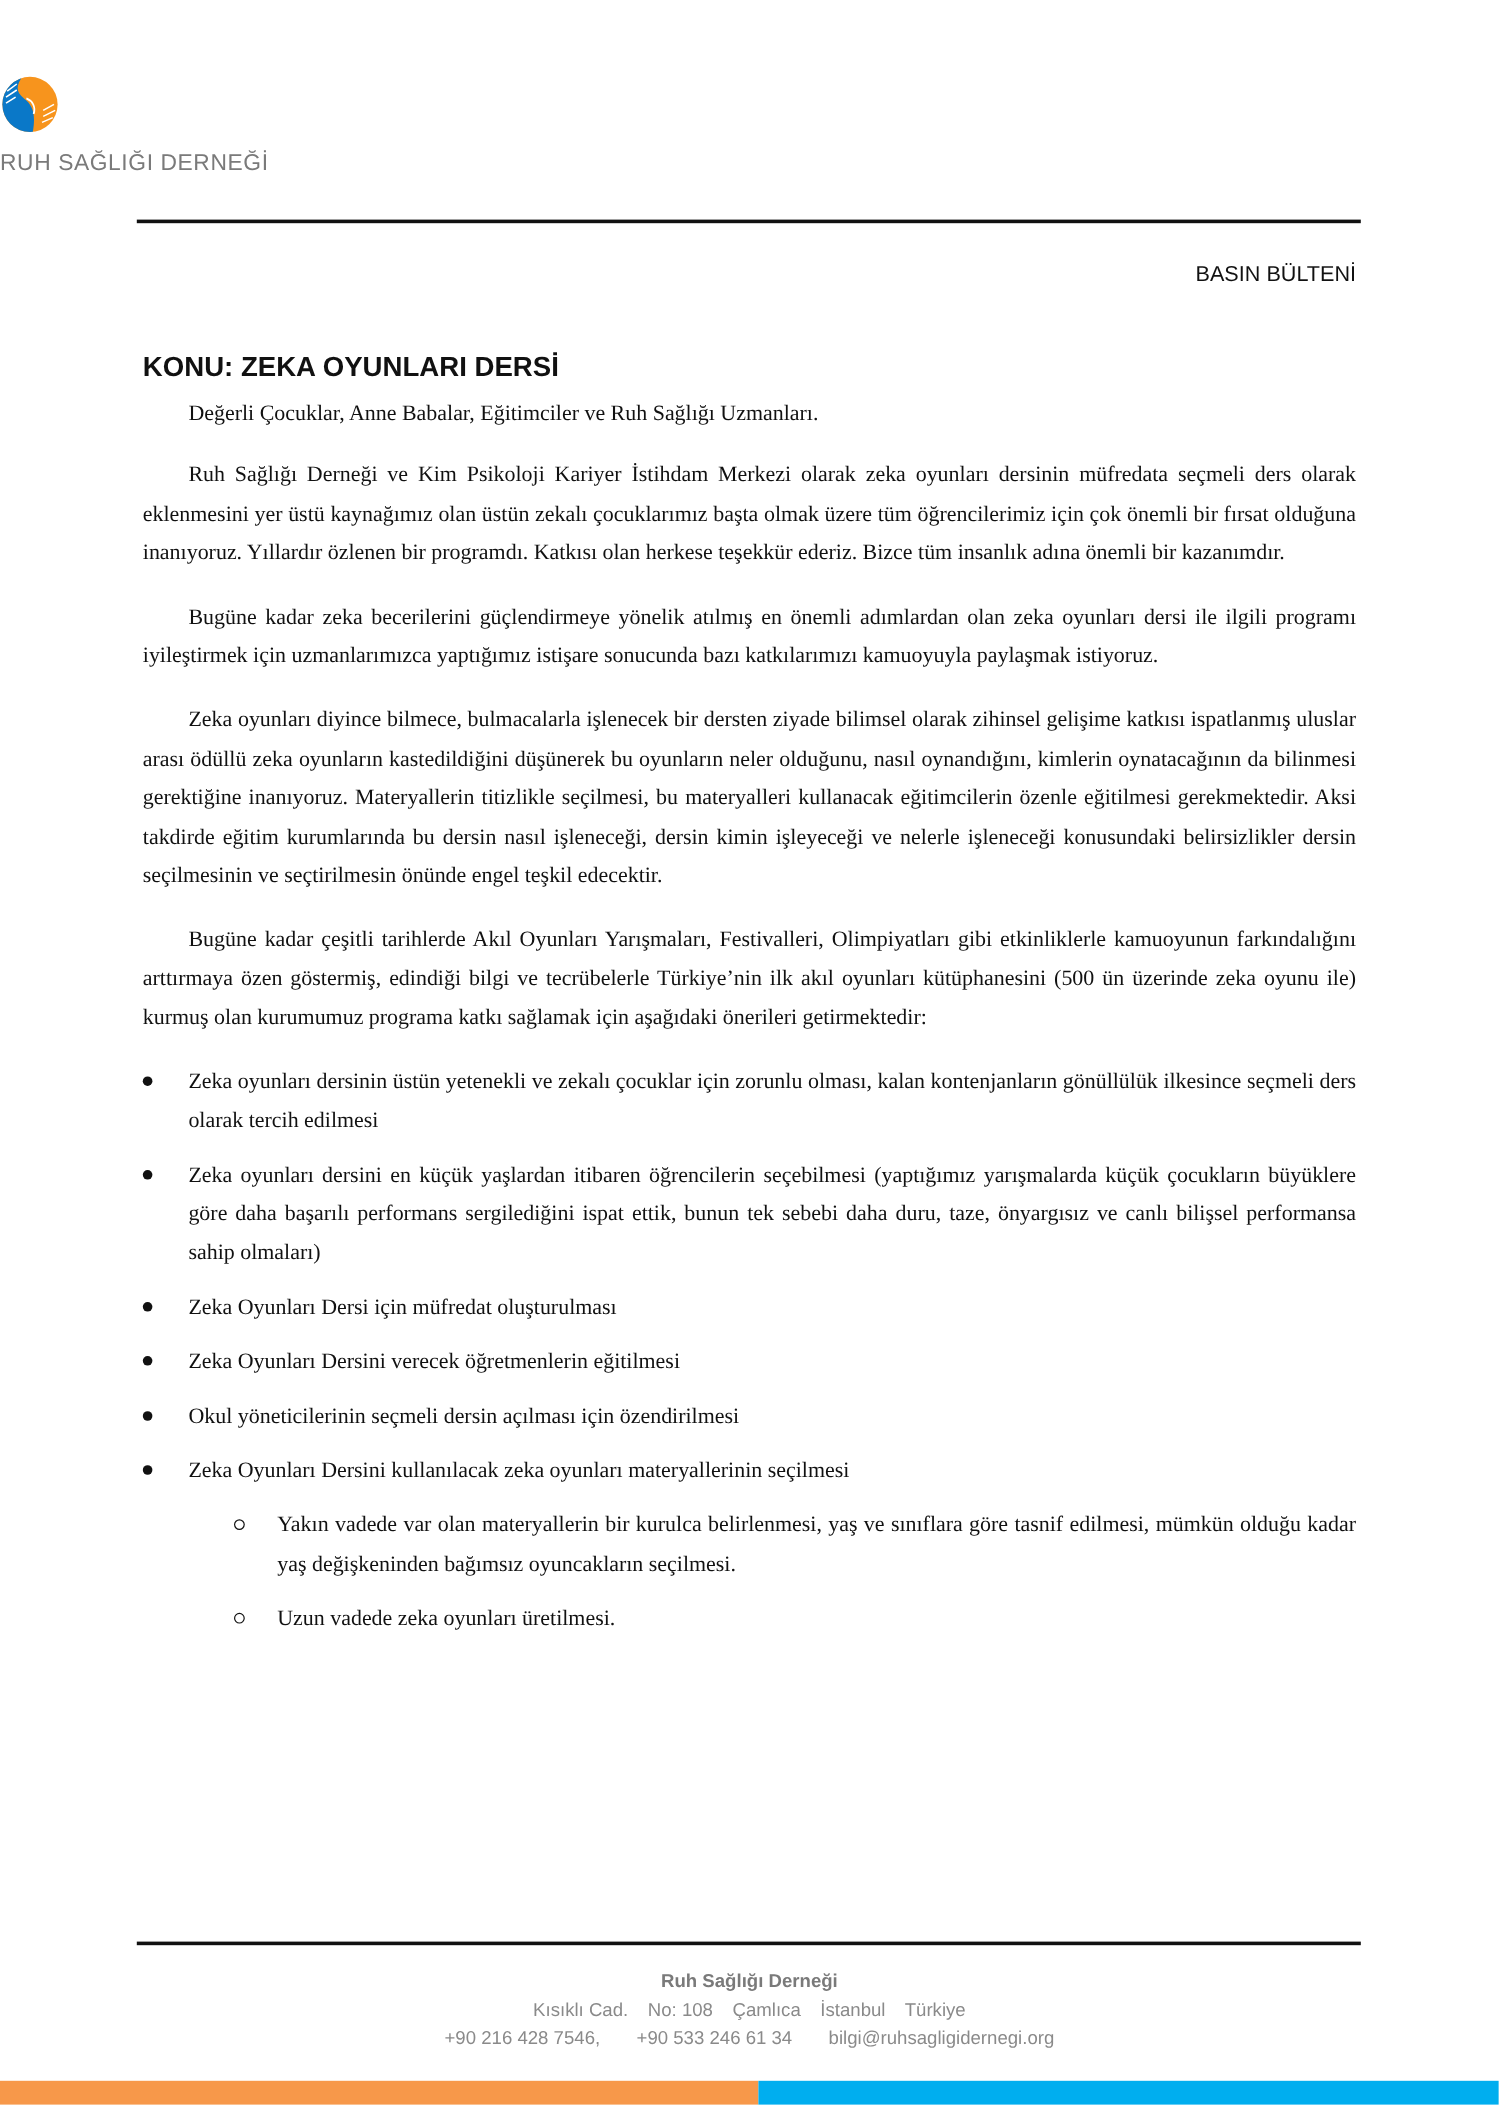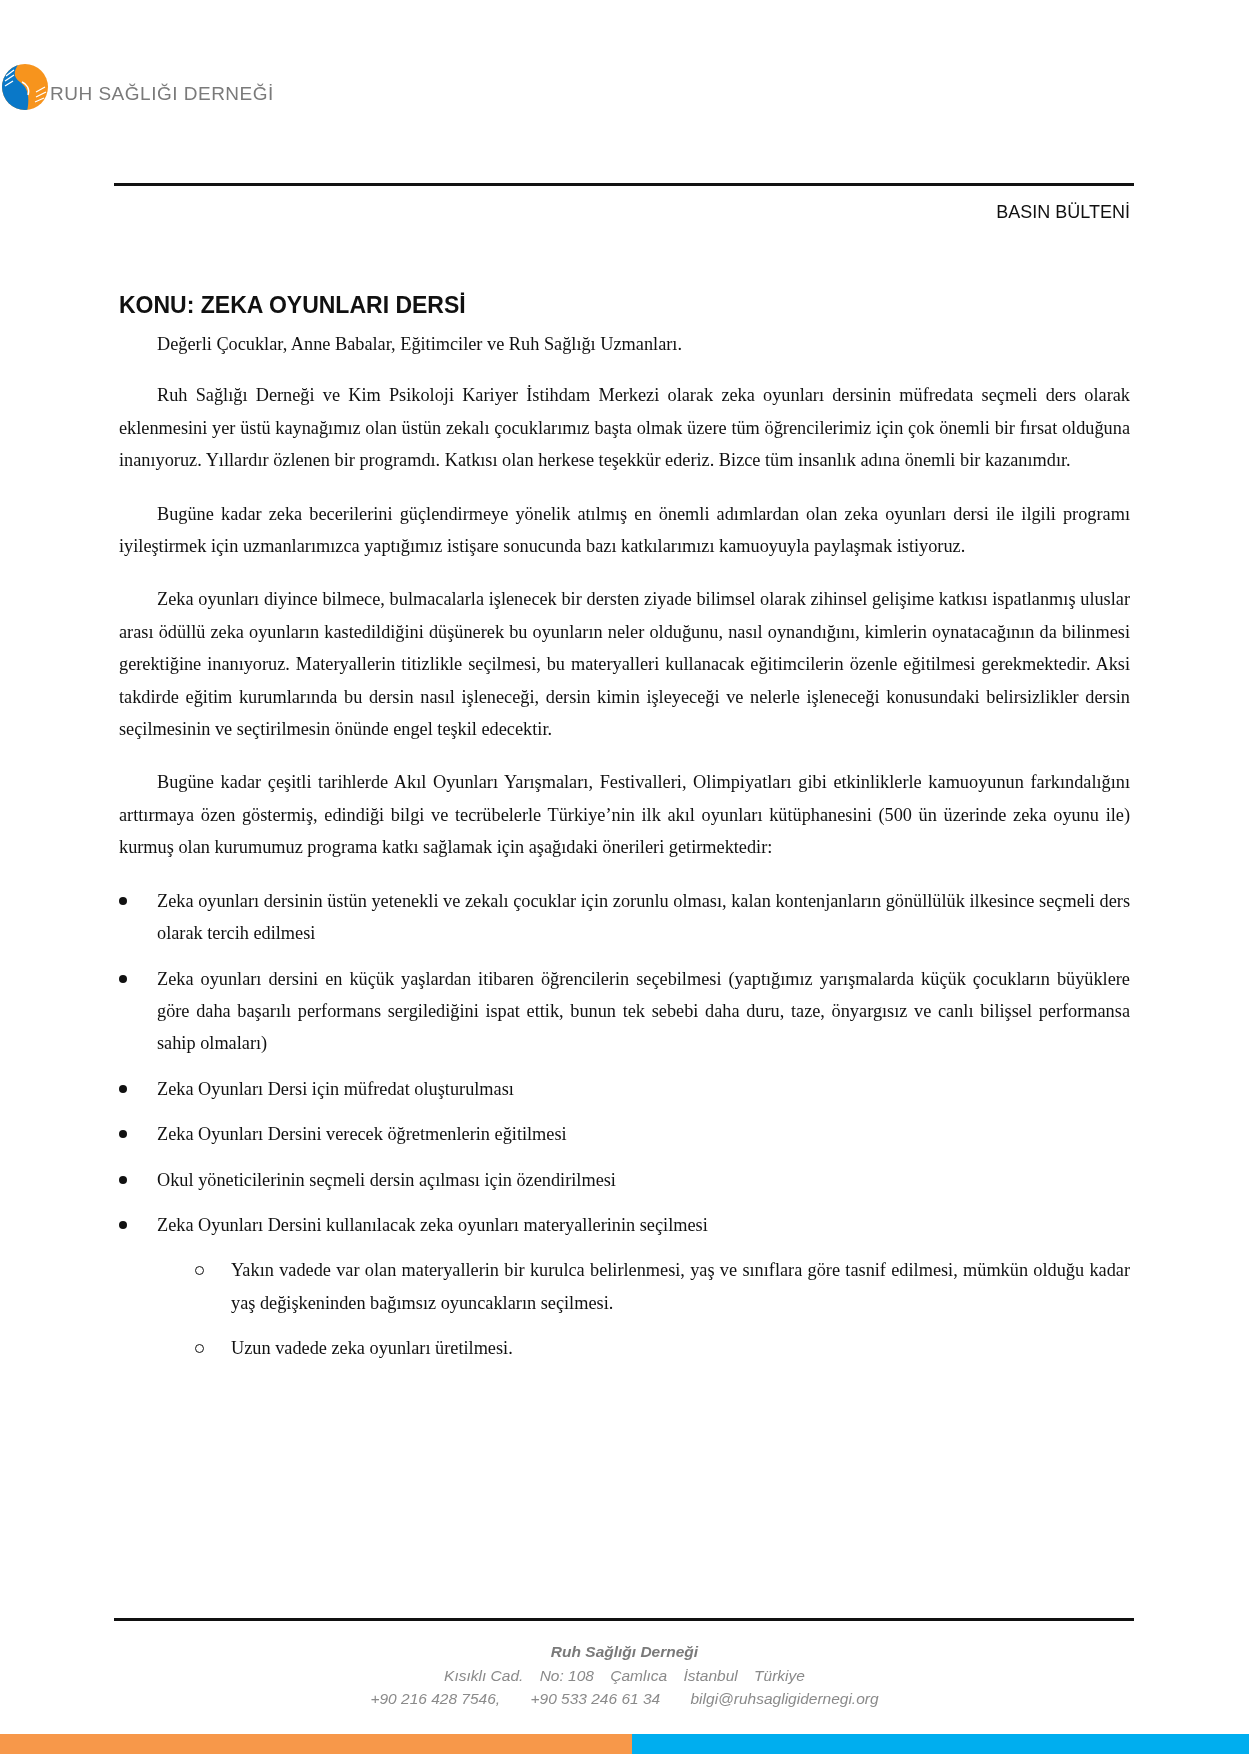--- a/index.html
+++ b/index.html
@@ -5,35 +5,35 @@
     * { margin: 0; padding: 0; box-sizing: border-box; }
     html, body { width: 1249px; height: 1754px; background: #ffffff; }
     body {
       position: relative;
       font-family: "Liberation Sans", "DejaVu Sans", sans-serif;
       color: #111111;
       overflow: hidden;
     }
     .logo-wrap {
       position: absolute; top: 62px; left: 0; width: 1226px;
-      display: flex; flex-direction: row; align-items: center;
+      display: flex; flex-direction: column; 
     }
     .logo-mark { width: 50px; height: 50px; }
     .org-name {
       margin-top: 14px;
       font-size: 19px; letter-spacing: 0.5px;
       color: #7a7a7a;
     }
     .rule {
       position: absolute; left: 114px; width: 1020px; height: 3px; background: #111;
     }
     .rule.top { top: 183px; }
     .rule.bottom { top: 1618px; }
     .doc-type {
-      position: absolute; top: 202px; right: 119px;
+      position: absolute; top: 218px; right: 119px;
       font-size: 18px; color: #111;
     }
     .subject {
       position: absolute; top: 272px; left: 119px;
       font-size: 23px; font-weight: bold; color: #111; margin-top: 20px;
     }
     .body {
       position: absolute; top: 328px; left: 119px; width: 1011px;
       font-size: 18.3px; line-height: 32.4px; text-align: justify; font-family: Liberation Serif, serif;
     }
@@ -46,21 +46,21 @@
       border-radius: 50%; background: #111;
     }
     ul.sub { list-style: none; margin-top: 13px; margin-left: 36px; }
     ul.sub > li { position: relative; padding-left: 38px; margin-bottom: 13px; }
     ul.sub > li .circle {
       position: absolute; left: 2px; top: 12px; width: 9px; height: 9px;
       border-radius: 50%; border: 1.2px solid #111;
     }
     .footer {
       position: absolute; top: 1640px; left: 0; width: 1249px;
-      text-align: center; color: #8a8a8a; font-size: 15.5px; line-height: 23.5px; font-style: italic;
+      text-align: center; color: #8a8a8a; font-size: 15.5px; line-height: 23.5px;
     }
     .footer .f-org { font-weight: bold; color: #7a7a7a; }
     .footer .gap { display: inline-block; width: 12px; }
     .footer .gap-lg { display: inline-block; width: 26px; }
     .bottom-bar {
       position: absolute; top: 1734px; left: 0; width: 1249px; height: 20px; display: flex;
     }
     .bottom-bar .seg { height: 100%; }
   </style>
 </head>

